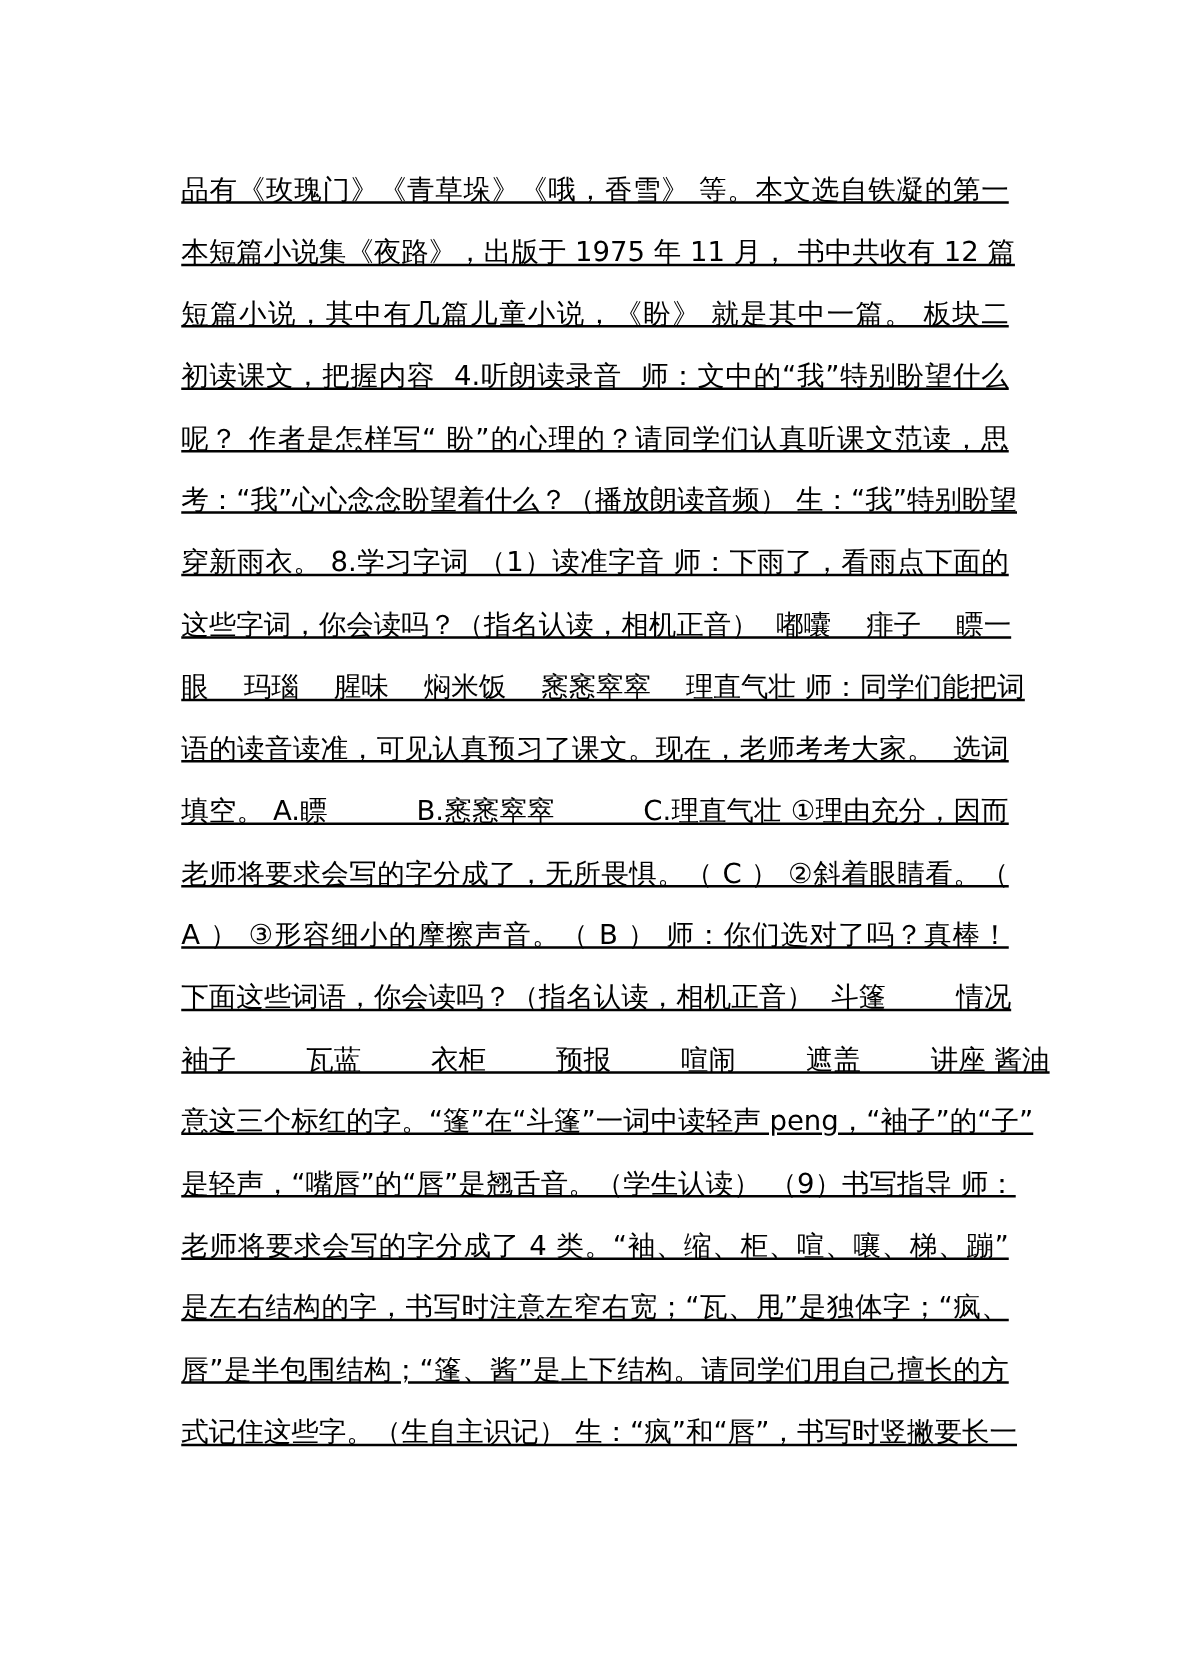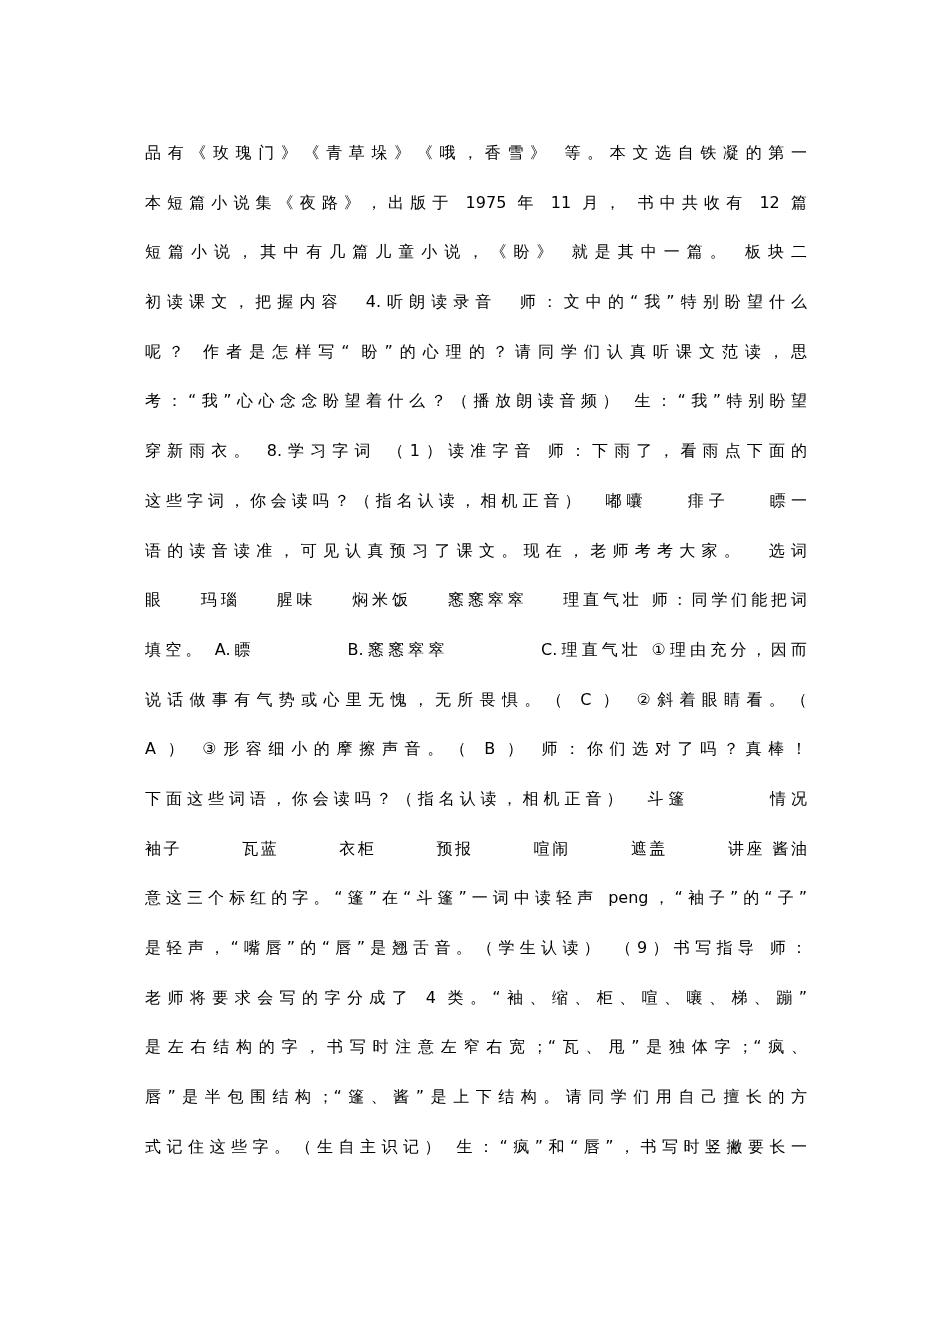--- a/index.html
+++ b/index.html
@@ -26,47 +26,48 @@
   .body-text {
     position: absolute;
     left: 145px;
     top: 128px;
     width: 662px;
   }
   .line {
     display: block;
     height: 49.7px;
     line-height: 49.7px;
-    font-size: 16px;
+    font-size: 22px;
     white-space: pre;
     text-align: justify;
     text-align-last: justify;
     letter-spacing: 0;
+    text-decoration: underline;
   }
   .line.last {
     text-align-last: justify;
   }
 </style>
 </head>
 <body>
 
 <div class="page">
   <div class="body-text">
     <span class="line">品有《玫瑰门》《青草垛》《哦，香雪》 等。本文选自铁凝的第一</span>
     <span class="line">本短篇小说集《夜路》，出版于 1975 年 11 月， 书中共收有 12 篇</span>
     <span class="line">短篇小说，其中有几篇儿童小说，《盼》 就是其中一篇。 板块二</span>
     <span class="line">初读课文，把握内容  4.听朗读录音  师：文中的“我”特别盼望什么</span>
     <span class="line">呢？ 作者是怎样写“ 盼”的心理的？请同学们认真听课文范读，思</span>
     <span class="line">考：“我”心心念念盼望着什么？（播放朗读音频） 生：“我”特别盼望</span>
     <span class="line">穿新雨衣。 8.学习字词 （1）读准字音 师：下雨了，看雨点下面的</span>
     <span class="line">这些字词，你会读吗？（指名认读，相机正音）  嘟囔    痱子    瞟一</span>
+    <span class="line">眼    玛瑙    腥味    焖米饭    窸窸窣窣    理直气壮 师：同学们能把词</span>
     <span class="line">语的读音读准，可见认真预习了课文。现在，老师考考大家。  选词</span>
-    <span class="line">眼    玛瑙    腥味    焖米饭    窸窸窣窣    理直气壮 师：同学们能把词</span>
     <span class="line">填空。 A.瞟          B.窸窸窣窣          C.理直气壮 ①理由充分，因而</span>
-    <span class="line">说话做事有气势或心里无愧，无所畏惧。（ C ） ②斜着眼睛看。（</span>
+    <span class="line">老师将要求会写的字分成了，无所畏惧。（ C ） ②斜着眼睛看。（</span>
     <span class="line">A ） ③形容细小的摩擦声音。（ B ） 师：你们选对了吗？真棒！</span>
     <span class="line">下面这些词语，你会读吗？（指名认读，相机正音）  斗篷        情况</span>
     <span class="line">袖子        瓦蓝        衣柜        预报        喧闹        遮盖        讲座 酱油</span>
     <span class="line">意这三个标红的字。“篷”在“斗篷”一词中读轻声 peng，“袖子”的“子”</span>
     <span class="line">是轻声，“嘴唇”的“唇”是翘舌音。（学生认读） （9）书写指导 师：</span>
     <span class="line">老师将要求会写的字分成了 4 类。“袖、缩、柜、喧、嚷、梯、蹦”</span>
     <span class="line">是左右结构的字，书写时注意左窄右宽；“瓦、甩”是独体字；“疯、</span>
     <span class="line">唇”是半包围结构；“篷、酱”是上下结构。请同学们用自己擅长的方</span>
     <span class="line last">式记住这些字。（生自主识记） 生：“疯”和“唇”，书写时竖撇要长一</span>
   </div>

